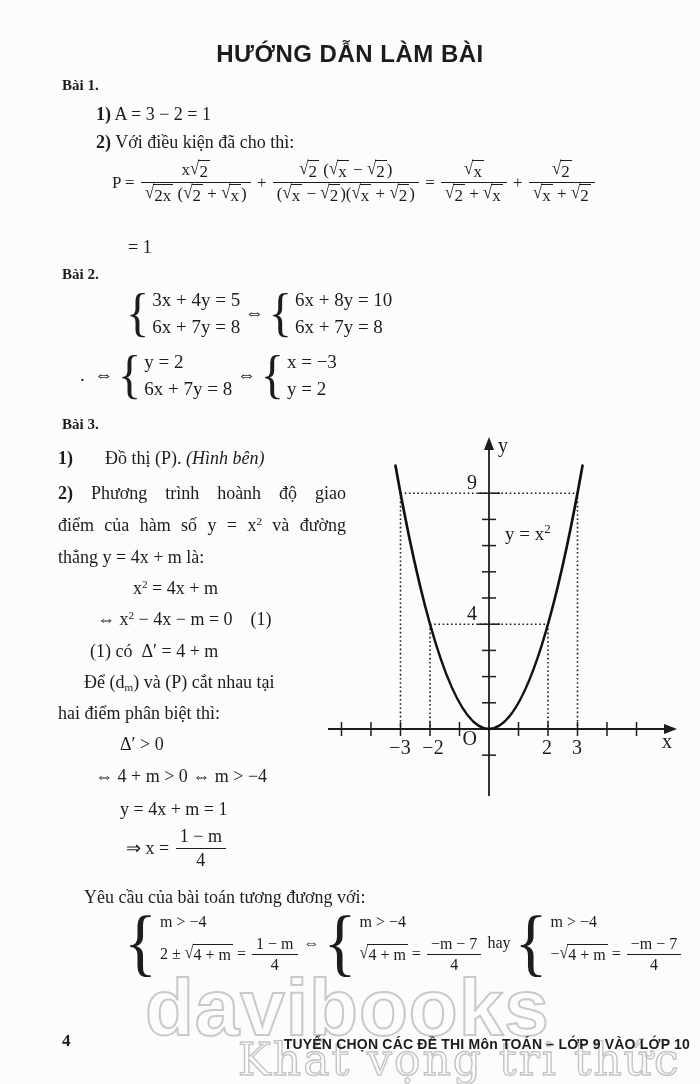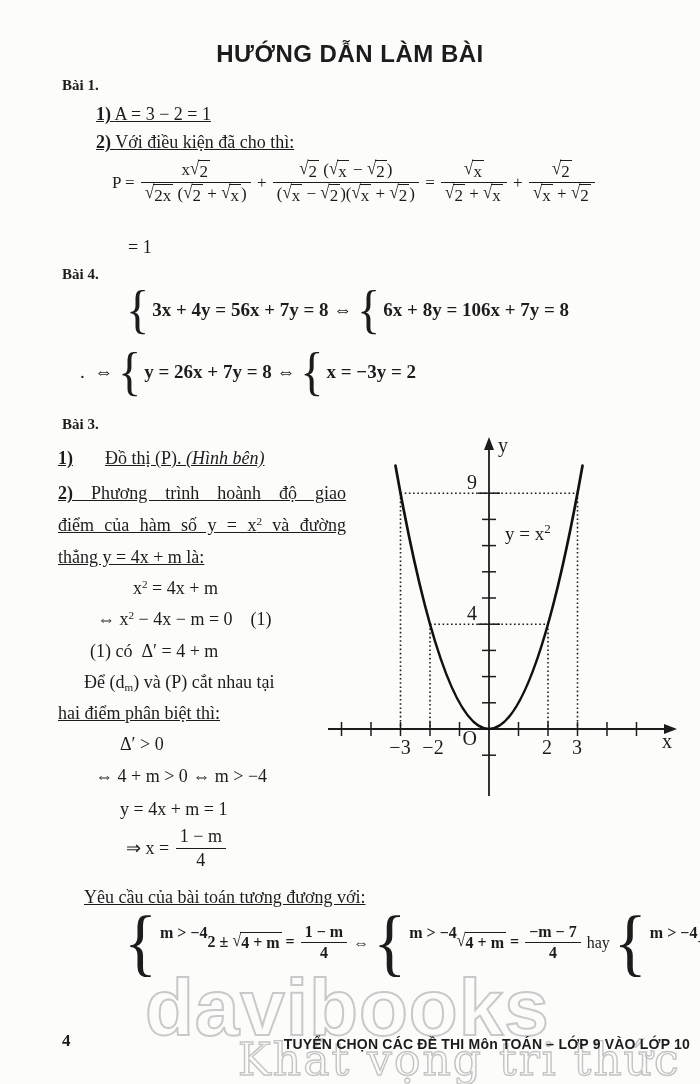--- a/index.html
+++ b/index.html
@@ -10,41 +10,41 @@
   }
   .abs{position:absolute;}
   .title{
     font-family:"Liberation Sans", sans-serif; font-weight:bold;
     font-size:24px; letter-spacing:.5px; text-align:center; width:100%;
     margin:0;
   }
   .heading{font-weight:bold; font-size:15px;}
   b{font-weight:bold;}
   i{font-style:italic;}
-  .bodyline{white-space:pre-wrap;text-decoration:underline;}
+  .bodyline{white-space:pre-wrap;}
   .just{text-align:justify; text-align-last:justify;}
   sup{font-size:.62em; vertical-align:.5em; line-height:0;}
   sub{font-size:.62em; vertical-align:-.25em; line-height:0;}
   
   .mline span{white-space:pre;}
   .mrow{display:flex; align-items:center;}
   .mrow > span{white-space:pre;}
   .frac{display:inline-flex; flex-direction:column; text-align:center;
         vertical-align:middle; line-height:1.15; margin:0 2px;}
   .frac .num{padding:0 4px 1px; border-bottom:1.4px solid #1c1c1c;}
   .frac .den{padding:1px 4px 0;}
   .sqrt{display:inline-flex; align-items:flex-start; white-space:pre;}
   .sqrt .sign{transform:scaleY(1.12); transform-origin:bottom;}
   .sqrt .rad{border-top:1.4px solid #1c1c1c; padding:1px 2px 0 1px;
              margin-left:-1px; line-height:1.12;}
   .sys{display:inline-flex; align-items:center; vertical-align:middle;}
   .sys .brace{font-size:2.55em; font-weight:400; line-height:.9;
               transform:scaleY(1.08); margin-right:3px;}
   .sys .brace.tall{font-size:4.3em;}
-  .sys .lines{display:inline-flex; flex-direction:row; row-gap:3px; text-align:left;font-weight:bold;}
+  .sys .lines{display:inline-flex; flex-direction:column; row-gap:3px; text-align:left;}
   .sys .sline{white-space:pre; line-height:1.25;}
   .b2row{font-size:19px;}
   .finalrow{font-size:16px;}
   
   .footer-right{
     font-family:"Liberation Sans", sans-serif; font-weight:bold; font-size:14px;
     letter-spacing:.2px;
   }
   .pagenum{font-weight:600; font-size:17px;}
   .wm{
@@ -81,21 +81,21 @@
         <span class="frac"><span class="num"><span>x</span><span class="sqrt"><span class="sign">√</span><span class="rad">2</span></span></span><span class="den"><span class="sqrt"><span class="sign">√</span><span class="rad">2x</span></span><span> (</span><span class="sqrt"><span class="sign">√</span><span class="rad">2</span></span><span> + </span><span class="sqrt"><span class="sign">√</span><span class="rad">x</span></span><span>)</span></span></span>
         <span> + </span>
         <span class="frac"><span class="num"><span class="sqrt"><span class="sign">√</span><span class="rad">2</span></span><span> (</span><span class="sqrt"><span class="sign">√</span><span class="rad">x</span></span><span> − </span><span class="sqrt"><span class="sign">√</span><span class="rad">2</span></span><span>)</span></span><span class="den"><span>(</span><span class="sqrt"><span class="sign">√</span><span class="rad">x</span></span><span> − </span><span class="sqrt"><span class="sign">√</span><span class="rad">2</span></span><span>)(</span><span class="sqrt"><span class="sign">√</span><span class="rad">x</span></span><span> + </span><span class="sqrt"><span class="sign">√</span><span class="rad">2</span></span><span>)</span></span></span>
         <span> = </span>
         <span class="frac"><span class="num"><span class="sqrt"><span class="sign">√</span><span class="rad">x</span></span></span><span class="den"><span class="sqrt"><span class="sign">√</span><span class="rad">2</span></span><span> + </span><span class="sqrt"><span class="sign">√</span><span class="rad">x</span></span></span></span>
         <span> + </span>
         <span class="frac"><span class="num"><span class="sqrt"><span class="sign">√</span><span class="rad">2</span></span></span><span class="den"><span class="sqrt"><span class="sign">√</span><span class="rad">x</span></span><span> + </span><span class="sqrt"><span class="sign">√</span><span class="rad">2</span></span></span></span>
       </div>
     <div class="abs mline" style="left:128px; top:237px;">= 1</div>
 
-    <div class="abs heading" style="left:62px; top:266px;">Bài 4.</div>
+    <div class="abs heading" style="left:62px; top:266px;">Bài 2.</div>
     <div class="abs mrow b2row" style="left:126px; top:288px;">
         <span class="sys"><span class="brace">{</span><span class="lines"><span class="sline"><span>3x + 4y = 5</span></span><span class="sline"><span>6x + 7y = 8</span></span></span></span>
         <span> ⇔ </span>
         <span class="sys"><span class="brace">{</span><span class="lines"><span class="sline"><span>6x + 8y = 10</span></span><span class="sline"><span>6x + 7y = 8</span></span></span></span>
       </div>
     <div class="abs mrow b2row" style="left:80px; top:350px;">
         <span>.  ⇔ </span>
         <span class="sys"><span class="brace">{</span><span class="lines"><span class="sline"><span>y = 2</span></span><span class="sline"><span>6x + 7y = 8</span></span></span></span>
         <span> ⇔ </span>
         <span class="sys"><span class="brace">{</span><span class="lines"><span class="sline"><span>x = −3</span></span><span class="sline"><span>y = 2</span></span></span></span>

